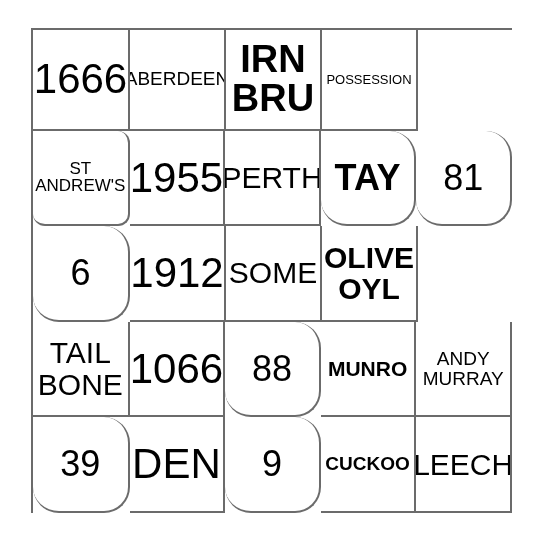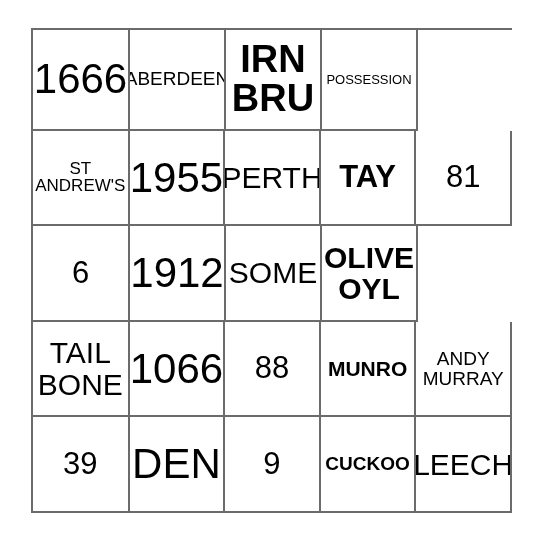--- a/index.html
+++ b/index.html
@@ -51,27 +51,27 @@
   }
 
   
   .col-0 { width: 97px; }
   .col-1 { width: 96px; }
   .col-2 { width: 96px; }
   .col-3 { width: 96px; font-weight: bold; }
   .col-4 { width: 96px; }
 
   
-  .fs-xxl { font-size: 31px; }
+  .fs-xxl { font-size: 36px; border-radius: 26px; }
   .fs-xl  { font-size: 42px; }
   .fs-lg  { font-size: 38px; }
   .fs-md  { font-size: 30px; }
   .fs-sm  { font-size: 21px; }
   .fs-xs  { font-size: 19px; }
-  .fs-xxs { font-size: 17px; }
+  .fs-xxs { font-size: 17px; border-radius: 12px; }
   .fs-tiny{ font-size: 13px; }
 
   .cell-text {
     display: block;
     white-space: pre-line;
   }
 </style>
 </head>
 <body>
 

